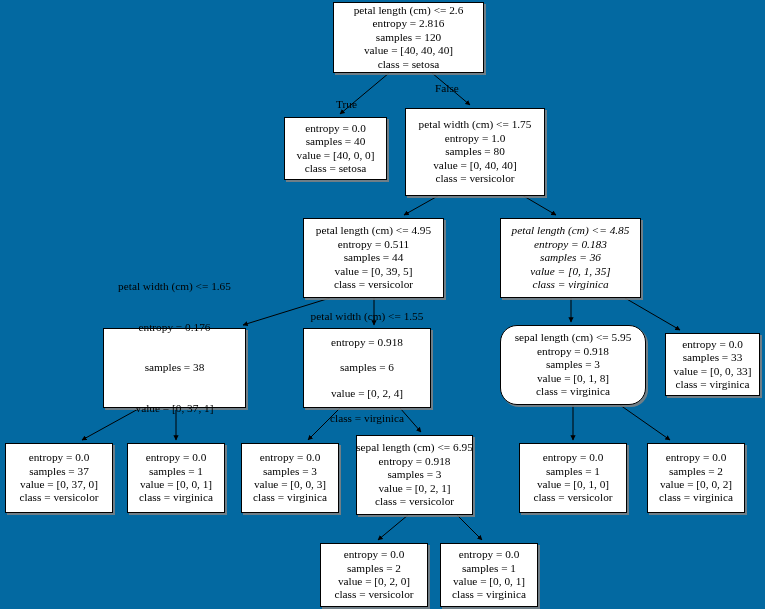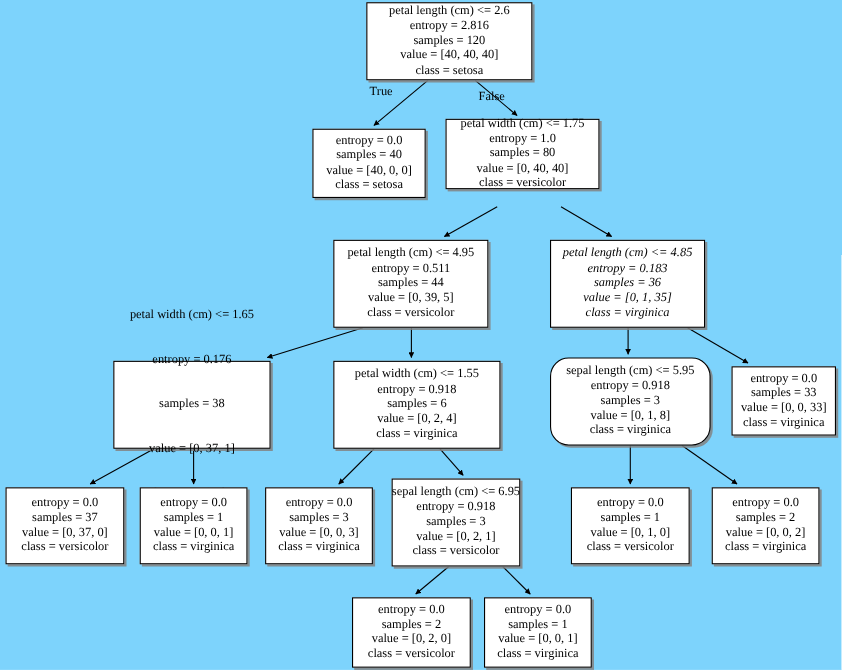--- a/index.html
+++ b/index.html
@@ -5,21 +5,21 @@
 <style>
   html,body{margin:0;padding:0;background:#ffffff;}
   body{
     font-family:"Liberation Serif","DejaVu Serif",serif;
     -webkit-font-smoothing:antialiased;
   }
   #canvas{
     position:relative;
     width:765px;
     height:609px;
-    background:#7dd3fc;
+    background:#0369a1;
     overflow:hidden;
   }
   svg#edges{
     position:absolute;
     left:0; top:0;
     width:765px; height:609px;
     pointer-events:none;
   }
   .node{
     position:absolute;
@@ -85,21 +85,21 @@
         <span class="ln">samples = 120</span>
         <span class="ln">value = [40, 40, 40]</span>
         <span class="ln">class = setosa</span>
       </div>
       <div class="node" style="left: 284px; top: 117px; width: 103px; height: 63px;">
         <span class="ln">entropy = 0.0</span>
         <span class="ln">samples = 40</span>
         <span class="ln">value = [40, 0, 0]</span>
         <span class="ln">class = setosa</span>
       </div>
-      <div class="node" style="left: 405px; top: 108px; width: 140px; height: 64px;">
+      <div class="node" style="left: 405px; top: 108px; width: 140px; height: 88px;">
         <span class="ln">petal width (cm) &lt;= 1.75</span>
         <span class="ln">entropy = 1.0</span>
         <span class="ln">samples = 80</span>
         <span class="ln">value = [0, 40, 40]</span>
         <span class="ln">class = versicolor</span>
       </div>
       <div class="node" style="left: 303px; top: 218px; width: 141px; height: 80px;">
         <span class="ln">petal length (cm) &lt;= 4.95</span>
         <span class="ln">entropy = 0.511</span>
         <span class="ln">samples = 44</span>
@@ -113,21 +113,21 @@
         <span class="ln">value = [0, 1, 35]</span>
         <span class="ln">class = virginica</span>
       </div>
       <div class="node" style="left: 103px; top: 328px; width: 143px; height: 80px; gap: 27px;">
         <span class="ln">petal width (cm) &lt;= 1.65</span>
         <span class="ln">entropy = 0.176</span>
         <span class="ln">samples = 38</span>
         <span class="ln">value = [0, 37, 1]</span>
         <span class="ln">class = versicolor</span>
       </div>
-      <div class="node" style="left: 303px; top: 328px; width: 152px; height: 80px;">
+      <div class="node" style="left: 303px; top: 328px; width: 128px; height: 80px; gap: 12px;">
         <span class="ln">petal width (cm) &lt;= 1.55</span>
         <span class="ln">entropy = 0.918</span>
         <span class="ln">samples = 6</span>
         <span class="ln">value = [0, 2, 4]</span>
         <span class="ln">class = virginica</span>
       </div>
       <div class="node" style="left: 500px; top: 325px; width: 146px; height: 80px; border-radius: 17px;">
         <span class="ln">sepal length (cm) &lt;= 5.95</span>
         <span class="ln">entropy = 0.918</span>
         <span class="ln">samples = 3</span>
@@ -184,16 +184,16 @@
         <span class="ln">class = versicolor</span>
       </div>
       <div class="node" style="left: 440px; top: 543px; width: 98px; height: 64px;">
         <span class="ln">entropy = 0.0</span>
         <span class="ln">samples = 1</span>
         <span class="ln">value = [0, 0, 1]</span>
         <span class="ln">class = virginica</span>
       </div>
     </div>
   <div id="labels-layer">
-      <div class="edge-label" style="left: 336px; top: 77px; text-align: right;">True</div>
+      <div class="edge-label" style="left: 336px; top: 98px; text-align: right;">True</div>
       <div class="edge-label" style="left: 435px; top: 82px;">False</div>
     </div>
 </div>
 
 </body></html>

